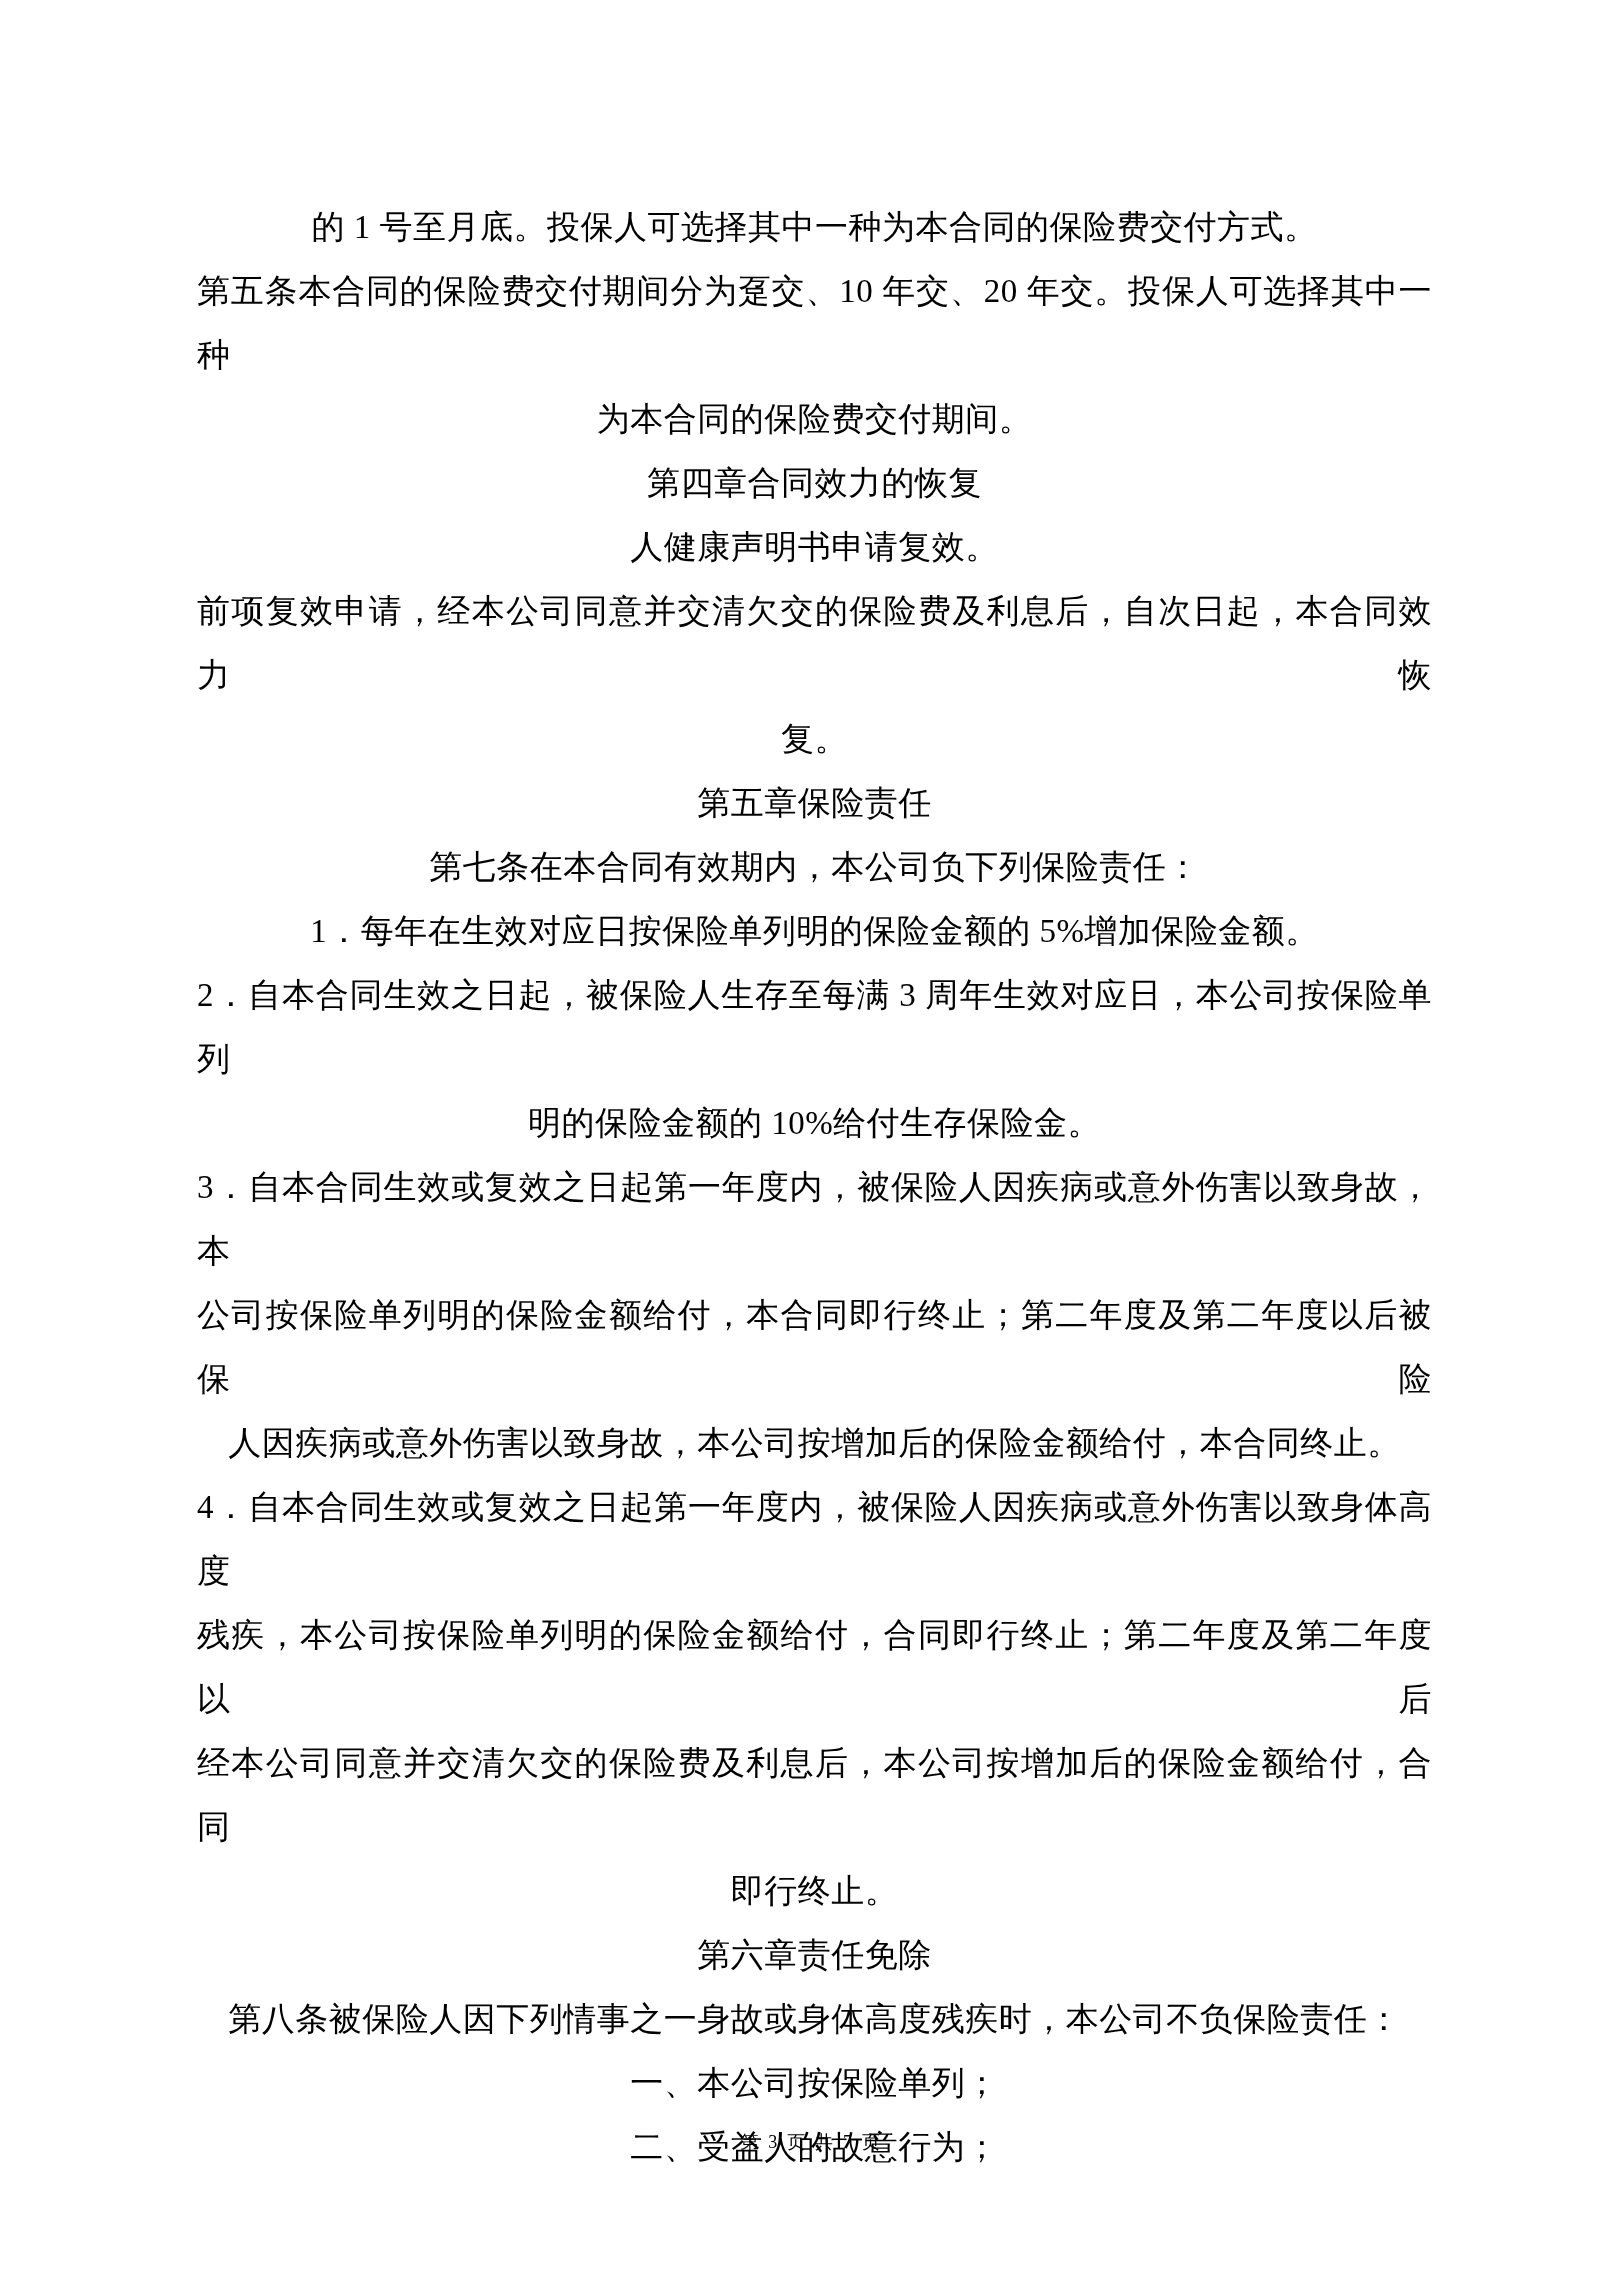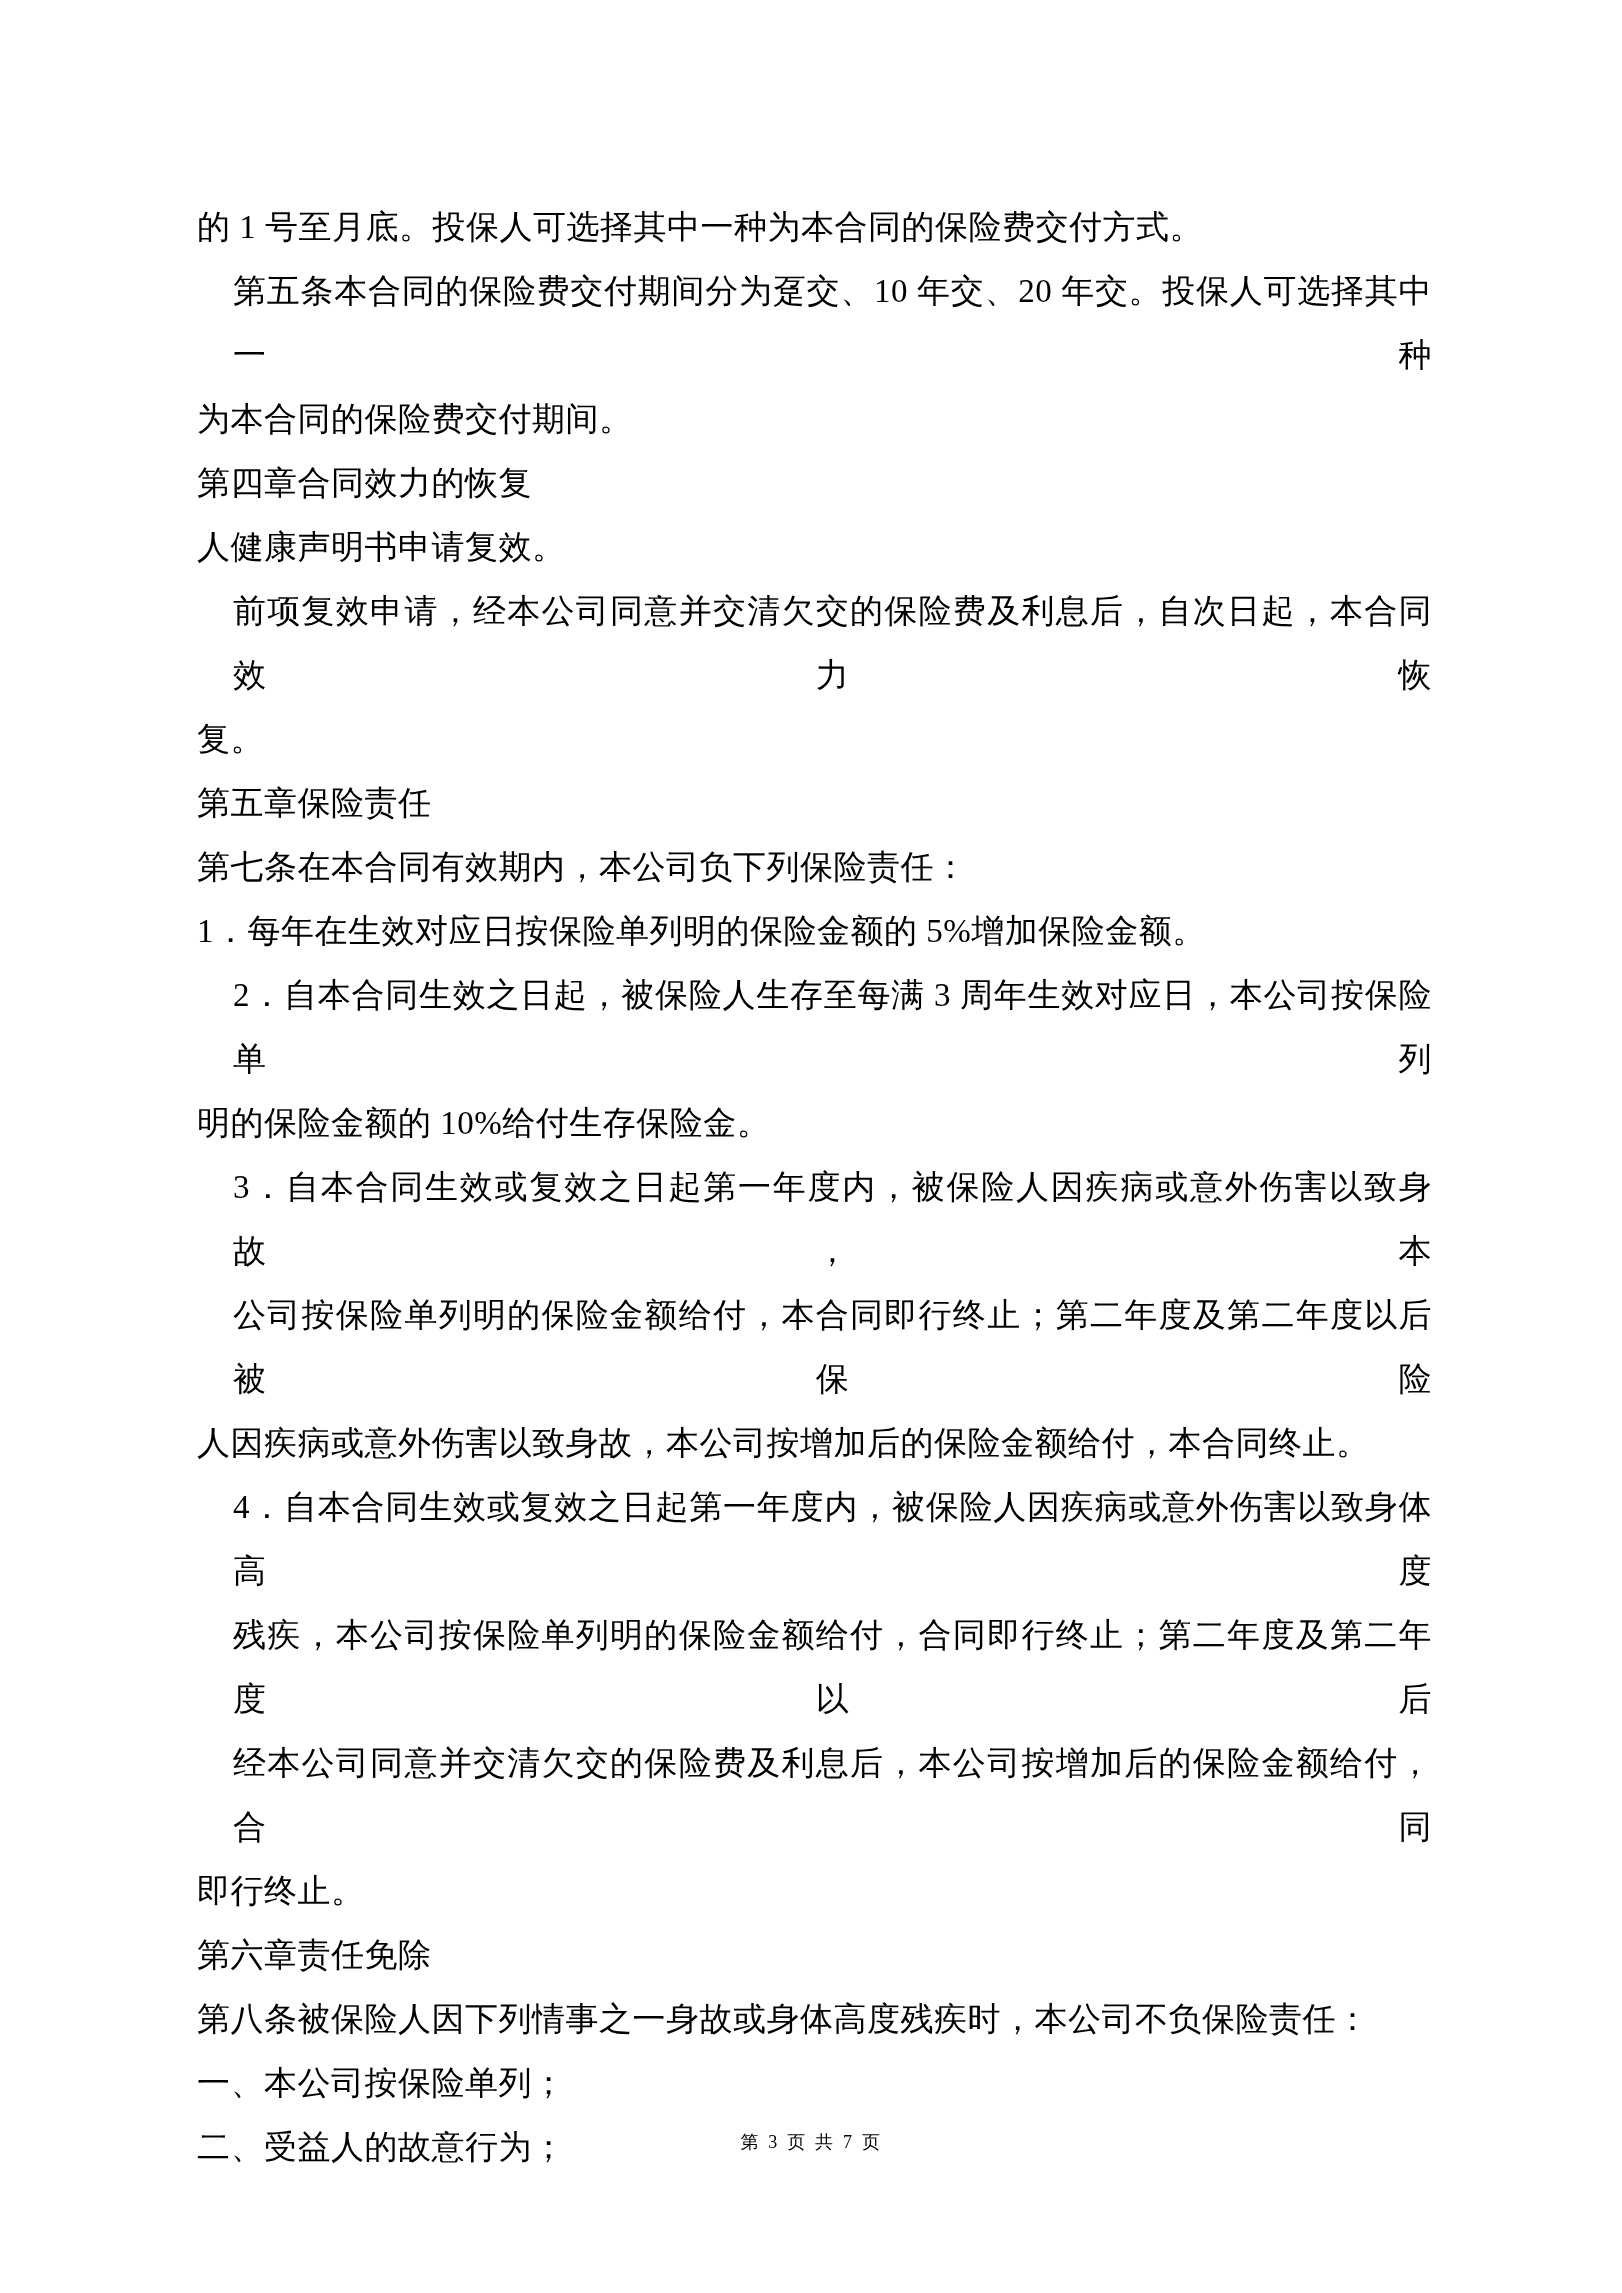--- a/index.html
+++ b/index.html
@@ -21,27 +21,27 @@
     left: 197px;
     top: 195px;
     width: 1235px;
   }
   .line {
     font-size: 33px;
     line-height: 64px;
     white-space: nowrap;
     letter-spacing: 0.5px;
     color: #000000;
+    text-align: center;
   }
   
   .line.fill {
     white-space: normal;
     text-align: justify;
     text-align-last: justify;
-    margin-left: 36px;
   }
   .footer {
     position: absolute;
     left: 0;
     top: 2130px;
     width: 100%;
     text-align: center;
   }
   .footer-text {
     font-size: 18px;

